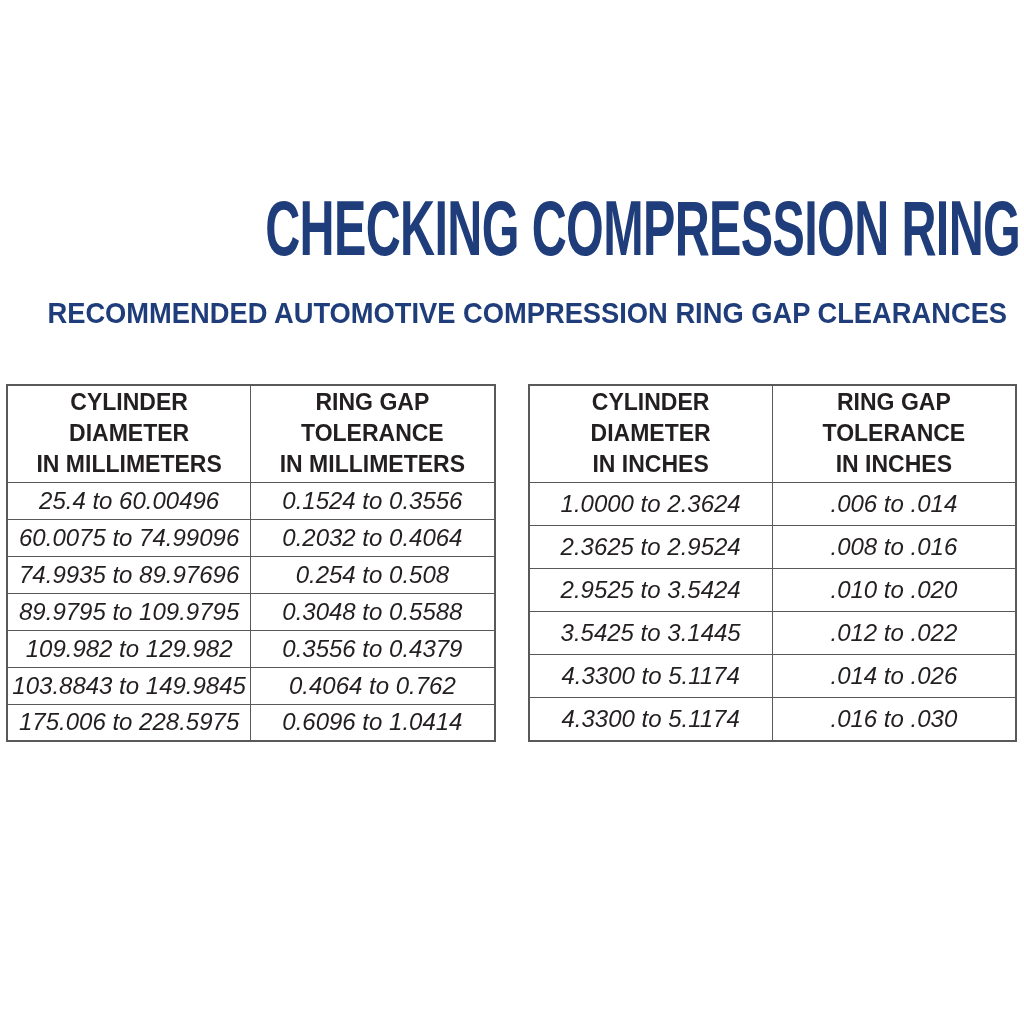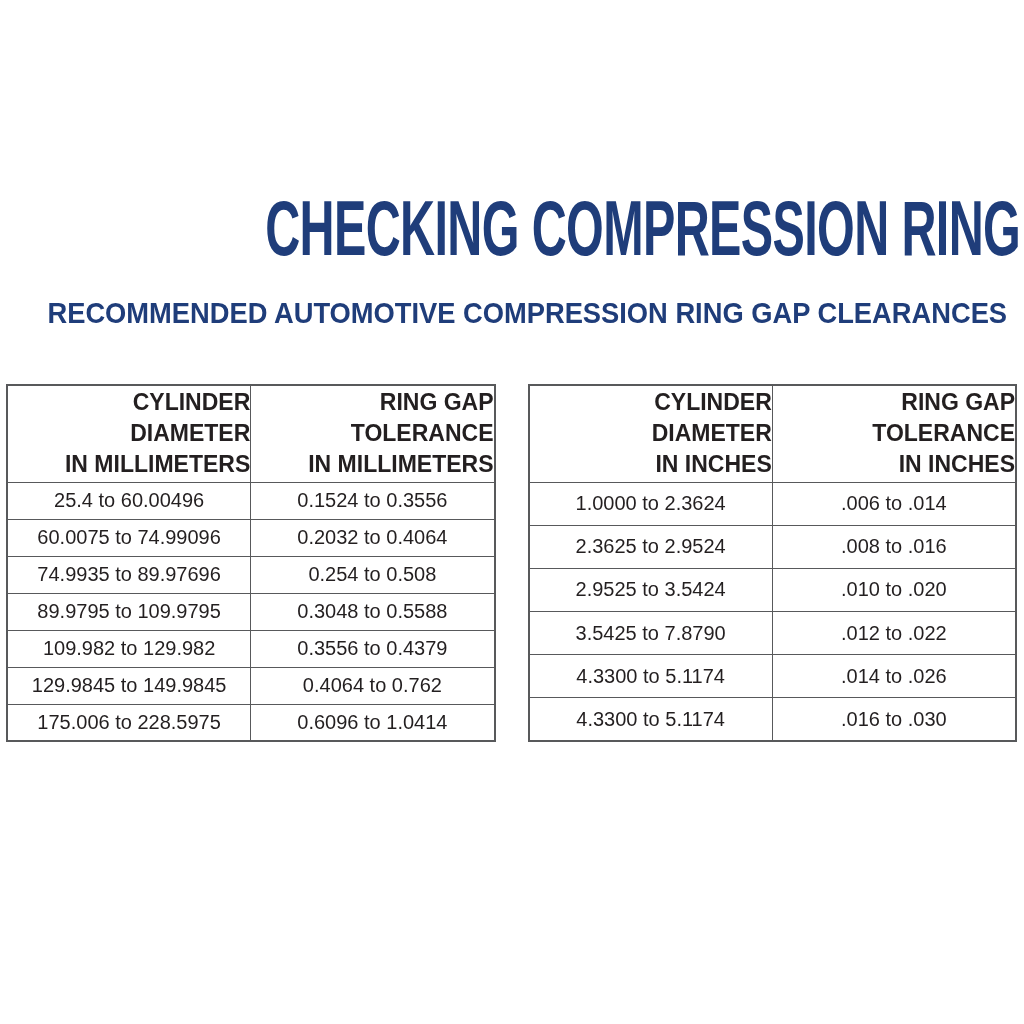--- a/index.html
+++ b/index.html
@@ -63,27 +63,27 @@
     text-align: center;
     vertical-align: middle;
     color: #231f20;
   }
   table.ring-table th {
     height: 97px;
     font-size: 23px;
     font-weight: bold;
     line-height: 31px;
     width: 50%;
-    text-align: right;
   }
   table.ring-table th .hline { display: block; }
   table.ring-table td {
     height: 37px;
-    font-size: 20px;
+    font-size: 24px;
     font-weight: normal;
+    font-style: italic;
   }
 </style>
 </head>
 <body>
 
 <div class="page">
 
   <div class="title">
     <span class="title-text">CHECKING COMPRESSION RING GAPS</span>
   </div>
@@ -124,21 +124,21 @@
         </tr>
         <tr>
           <td>89.9795 to 109.9795</td>
           <td>0.3048 to 0.5588</td>
         </tr>
         <tr>
           <td>109.982 to 129.982</td>
           <td>0.3556 to 0.4379</td>
         </tr>
         <tr>
-          <td>129.9845 to 149.9845</td>
+          <td>103.8843 to 149.9845</td>
           <td>0.4064 to 0.762</td>
         </tr>
         <tr>
           <td>175.006 to 228.5975</td>
           <td>0.6096 to 1.0414</td>
         </tr>
       </tbody>
     </table>
 
     <table class="ring-table">
@@ -163,21 +163,21 @@
         </tr>
         <tr>
           <td>2.3625 to 2.9524</td>
           <td>.008 to .016</td>
         </tr>
         <tr>
           <td>2.9525 to 3.5424</td>
           <td>.010 to .020</td>
         </tr>
         <tr>
-          <td>3.5425 to 7.8790</td>
+          <td>3.5425 to 3.1445</td>
           <td>.012 to .022</td>
         </tr>
         <tr>
           <td>4.3300 to 5.1174</td>
           <td>.014 to .026</td>
         </tr>
         <tr>
           <td>4.3300 to 5.1174</td>
           <td>.016 to .030</td>
         </tr>

